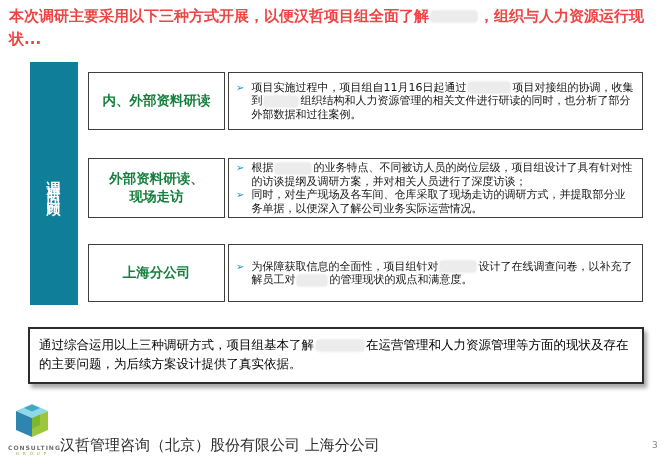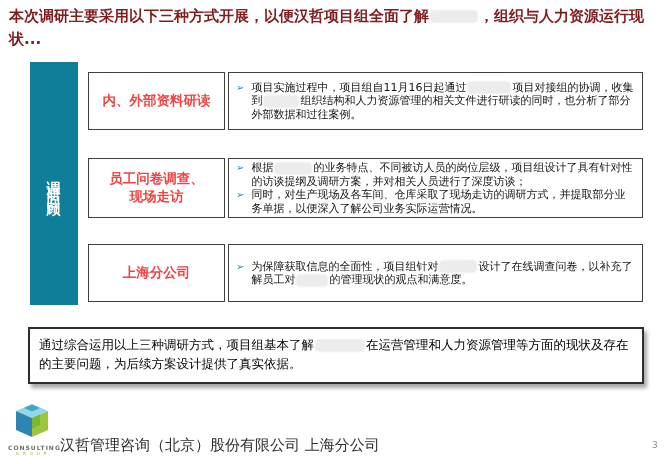--- a/index.html
+++ b/index.html
@@ -2,35 +2,35 @@
 <html><head>
 <meta charset="utf-8">
 <style>
   html,body{margin:0;padding:0;background:#fff;}
   .slide{
     position:relative;width:670px;height:464px;background:#ffffff;
     font-family:"DejaVu Sans","Liberation Sans",sans-serif;overflow:hidden;
   }
   .title{
     position:absolute;left:9px;top:5px;width:655px;
-    font-size:15px;font-weight:bold;color:#7f1d1d;line-height:1.5;
+    font-size:15px;font-weight:bold;color:#ef4444;line-height:1.5;
   }
   .sidebar{
     position:absolute;left:30px;top:62px;width:48px;height:243px;
     background:#0f7e99;display:flex;align-items:center;justify-content:center;
   }
   .sidebar-label{
     writing-mode:vertical-rl;text-orientation:upright;
     color:#ffffff;font-size:14px;font-weight:bold;letter-spacing:7px;
   }
   .row-label{
     position:absolute;left:88px;width:137px;box-sizing:border-box;
     border:1px solid #3f3f3f;background:#fff;
     display:flex;align-items:center;justify-content:center;text-align:center;
-    font-size:13.5px;font-weight:bold;color:#ef4444;white-space:pre-line;line-height:1.3;
+    font-size:13.5px;font-weight:bold;color:#15803d;white-space:pre-line;line-height:1.3;
   }
   .row-content{
     position:absolute;left:228px;width:415px;box-sizing:border-box;
     border:1px solid #3f3f3f;background:#fff;padding:3px 7px;
     display:flex;flex-direction:column;justify-content:center;
   }
   .bullet{display:flex;align-items:flex-start;font-size:11px;line-height:13.5px;color:#141414;}
   .bullet .arrow{color:#1a94b8;font-size:10px;line-height:13.5px;margin-right:7px;flex:0 0 auto;}
   .bullet .btext{flex:1 1 auto;}
   .redact{
@@ -60,21 +60,21 @@
   </div>
 
   <div class="row-label" style="top:72px;height:58px;">内、外部资料研读</div>
   <div class="row-content" style="top:72px;height:58px;">
       <div class="bullet">
         <span class="arrow">➢</span>
         <span class="btext">项目实施过程中，项目组自11月16日起通过<span class="redact" style="width: 42px;"></span>项目对接组的协调，收集到<span class="redact" style="width: 34px;"></span>组织结构和人力资源管理的相关文件进行研读的同时，也分析了部分外部数据和过往案例。</span>
       </div>
     </div>
 
-  <div class="row-label" style="top:158px;height:60px;">员工问卷调查、
+  <div class="row-label" style="top:158px;height:60px;">外部资料研读、
 现场走访</div>
   <div class="row-content" style="top:158px;height:60px;">
       <div class="bullet">
         <span class="arrow">➢</span>
         <span class="btext">根据<span class="redact" style="width: 36px;"></span>的业务特点、不同被访人员的岗位层级，项目组设计了具有针对性的访谈提纲及调研方案，并对相关人员进行了深度访谈；</span>
       </div>
       <div class="bullet">
         <span class="arrow">➢</span>
         <span class="btext">同时，对生产现场及各车间、仓库采取了现场走访的调研方式，并提取部分业务单据，以便深入了解公司业务实际运营情况。</span>
       </div>

